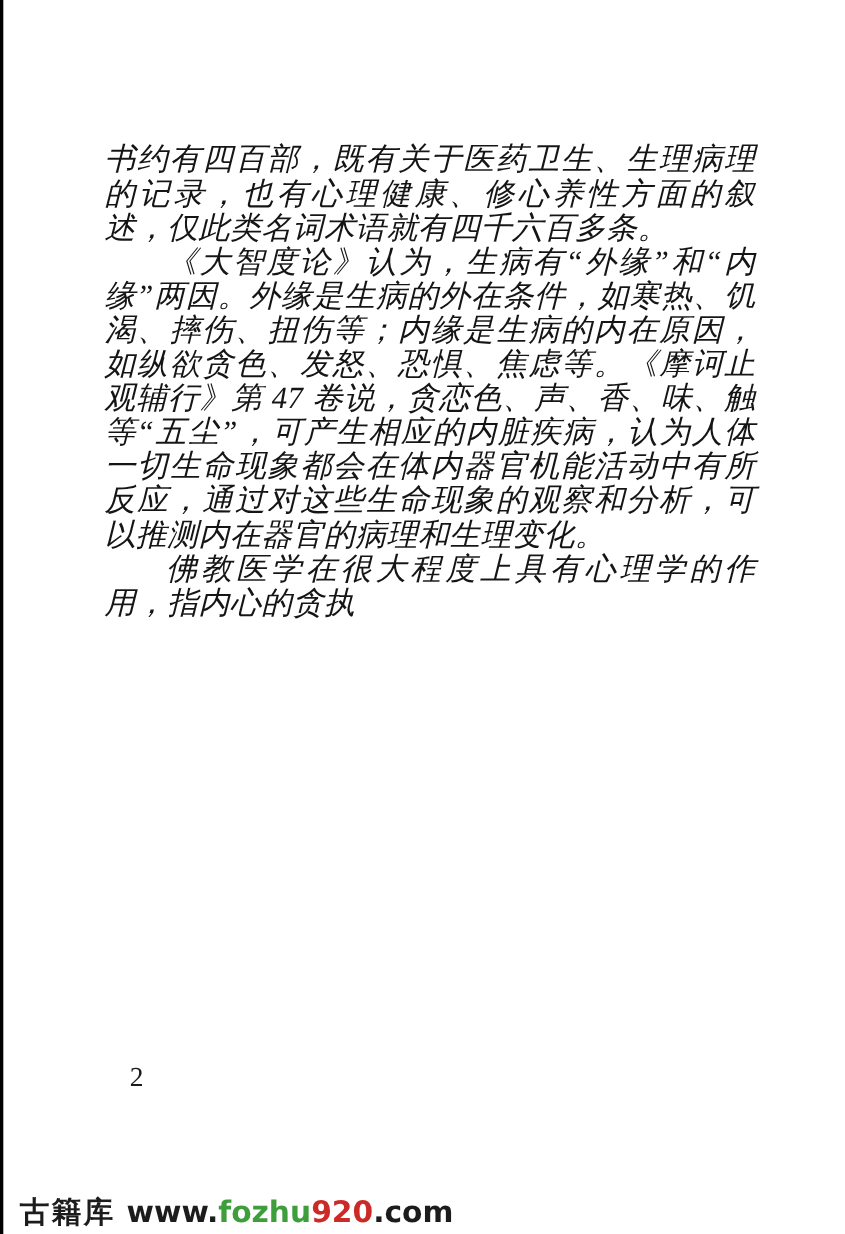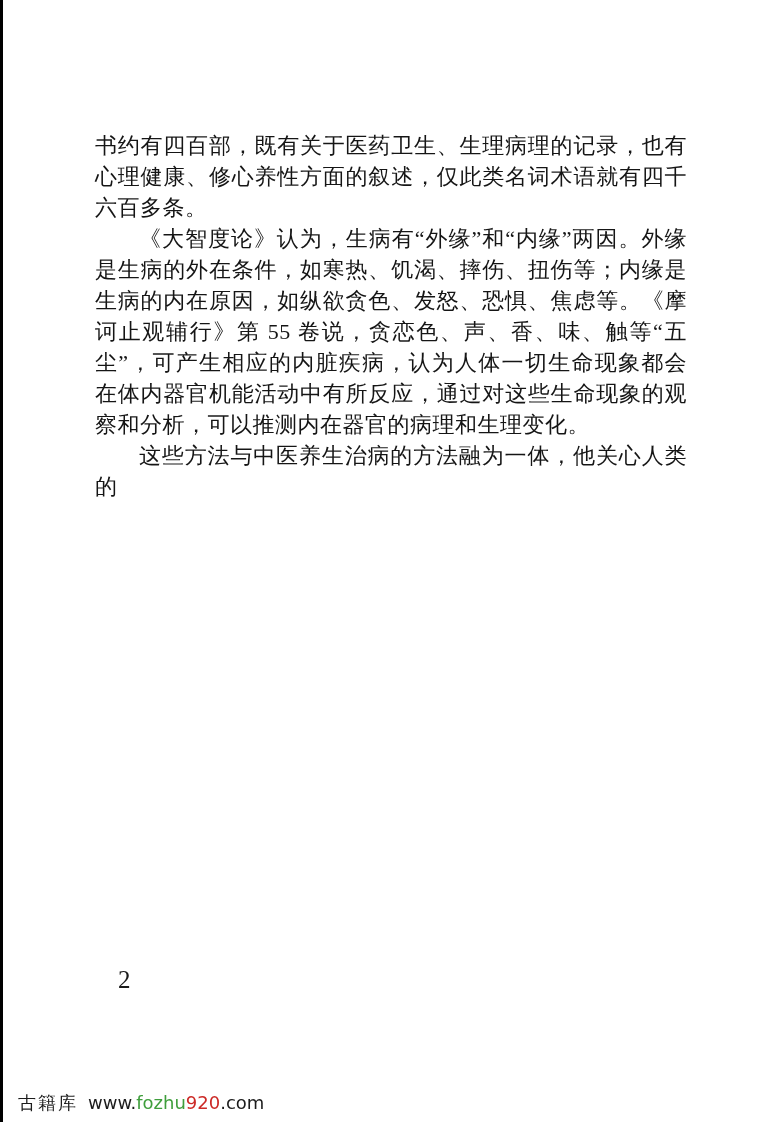--- a/index.html
+++ b/index.html
@@ -22,25 +22,26 @@
     top: 0;
     width: 3px;
     height: 1122px;
     background: #000000;
   }
   .text-block {
     position: absolute;
     left: 95px;
     top: 130px;
     width: 592px;
-    font-size: 22px;
+    font-size: 28px;
     line-height: 31px;
     text-align: justify;
     text-justify: inter-ideograph;
     letter-spacing: 0.5px;
+    font-style: italic;
   }
   .text-block p {
     margin: 0;
     padding: 0;
   }
   .text-block p.indent {
     text-indent: 2em;
   }
   .page-number {
     position: absolute;
@@ -48,44 +49,44 @@
     top: 966px;
     font-size: 25px;
     line-height: 28px;
     color: #1a1a1a;
   }
   .watermark {
     position: absolute;
     left: 18px;
     bottom: 6px;
     font-family: "DejaVu Sans", "Liberation Sans", sans-serif;
-    font-weight: normal;
-    font-size: 18px;
+    font-weight: bold;
+    font-size: 27px;
     line-height: 26px;
     color: #1c1c1c;
     white-space: nowrap;
   }
   .watermark .wm-site {
     margin-right: 10px;
     letter-spacing: 2px;
   }
   .wm-green { color: #3f9e3c; }
   .wm-red   { color: #cc2a27; }
 </style>
 </head>
 <body>
 
 <div class="page">
 
   <div class="left-edge-line"></div>
 
   <div class="text-block">
     <p>书约有四百部，既有关于医药卫生、生理病理的记录，也有心理健康、修心养性方面的叙述，仅此类名词术语就有四千六百多条。</p>
-    <p class="indent">《大智度论》认为，生病有“外缘”和“内缘”两因。外缘是生病的外在条件，如寒热、饥渴、摔伤、扭伤等；内缘是生病的内在原因，如纵欲贪色、发怒、恐惧、焦虑等。《摩诃止观辅行》第 55 卷说，贪恋色、声、香、味、触等“五尘”，可产生相应的内脏疾病，认为人体一切生命现象都会在体内器官机能活动中有所反应，通过对这些生命现象的观察和分析，可以推测内在器官的病理和生理变化。</p>
-    <p class="indent">这些方法与中医养生治病的方法融为一体，他关心人类的</p>
+    <p class="indent">《大智度论》认为，生病有“外缘”和“内缘”两因。外缘是生病的外在条件，如寒热、饥渴、摔伤、扭伤等；内缘是生病的内在原因，如纵欲贪色、发怒、恐惧、焦虑等。《摩诃止观辅行》第 47 卷说，贪恋色、声、香、味、触等“五尘”，可产生相应的内脏疾病，认为人体一切生命现象都会在体内器官机能活动中有所反应，通过对这些生命现象的观察和分析，可以推测内在器官的病理和生理变化。</p>
+    <p class="indent">佛教医学在很大程度上具有心理学的作用，指内心的贪执</p>
   </div>
 
   <div class="page-number">2</div>
 
   <div class="watermark">
     <span class="wm-site">古籍库</span><span>www.</span><span class="wm-green">fozhu</span><span class="wm-red">920</span><span>.com</span>
   </div>
 
 </div>
 

